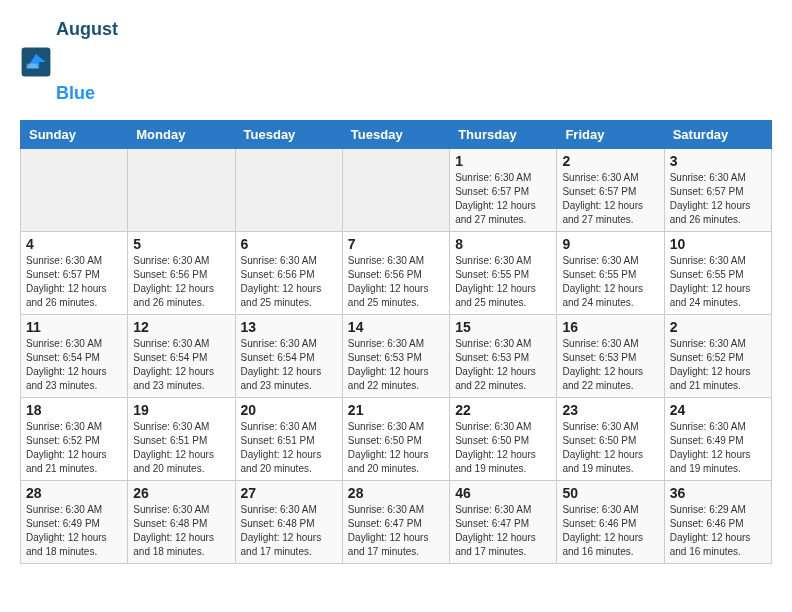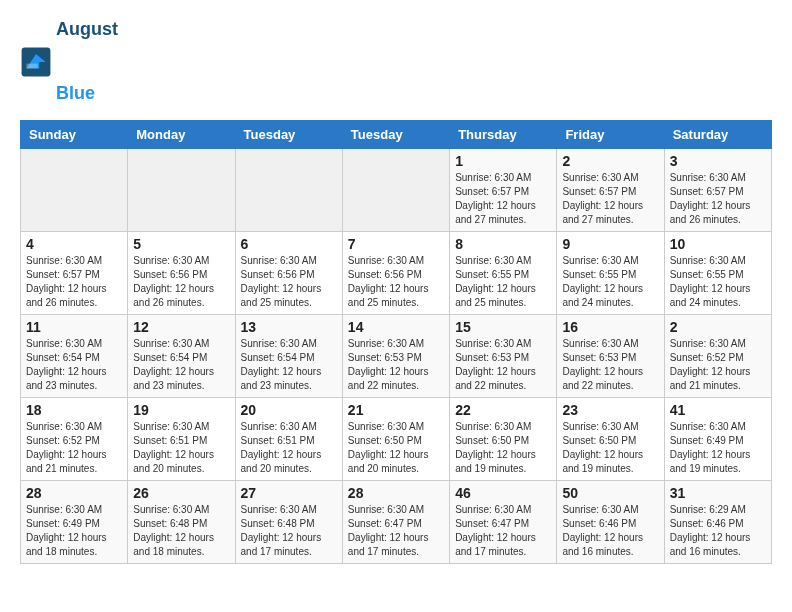--- a/index.html
+++ b/index.html
@@ -207,21 +207,21 @@
         </td>
         <td>
           <span class="day-number">22</span>
           <div class="cell-text">Sunrise: 6:30 AM<br>Sunset: 6:50 PM<br>Daylight: 12 hours and 19 minutes.</div>
         </td>
         <td>
           <span class="day-number">23</span>
           <div class="cell-text">Sunrise: 6:30 AM<br>Sunset: 6:50 PM<br>Daylight: 12 hours and 19 minutes.</div>
         </td>
         <td>
-          <span class="day-number">41</span>
+          <span class="day-number">24</span>
           <div class="cell-text">Sunrise: 6:30 AM<br>Sunset: 6:49 PM<br>Daylight: 12 hours and 19 minutes.</div>
         </td>
       </tr>
       <tr>
         <td>
           <span class="day-number">28</span>
           <div class="cell-text">Sunrise: 6:30 AM<br>Sunset: 6:49 PM<br>Daylight: 12 hours and 18 minutes.</div>
         </td>
         <td>
           <span class="day-number">26</span>
@@ -237,18 +237,18 @@
         </td>
         <td>
           <span class="day-number">46</span>
           <div class="cell-text">Sunrise: 6:30 AM<br>Sunset: 6:47 PM<br>Daylight: 12 hours and 17 minutes.</div>
         </td>
         <td>
           <span class="day-number">50</span>
           <div class="cell-text">Sunrise: 6:30 AM<br>Sunset: 6:46 PM<br>Daylight: 12 hours and 16 minutes.</div>
         </td>
         <td>
-          <span class="day-number">31</span>
+          <span class="day-number">36</span>
           <div class="cell-text">Sunrise: 6:29 AM<br>Sunset: 6:46 PM<br>Daylight: 12 hours and 16 minutes.</div>
         </td>
       </tr>
     </tbody>
 </table>
 
 </body></html>

